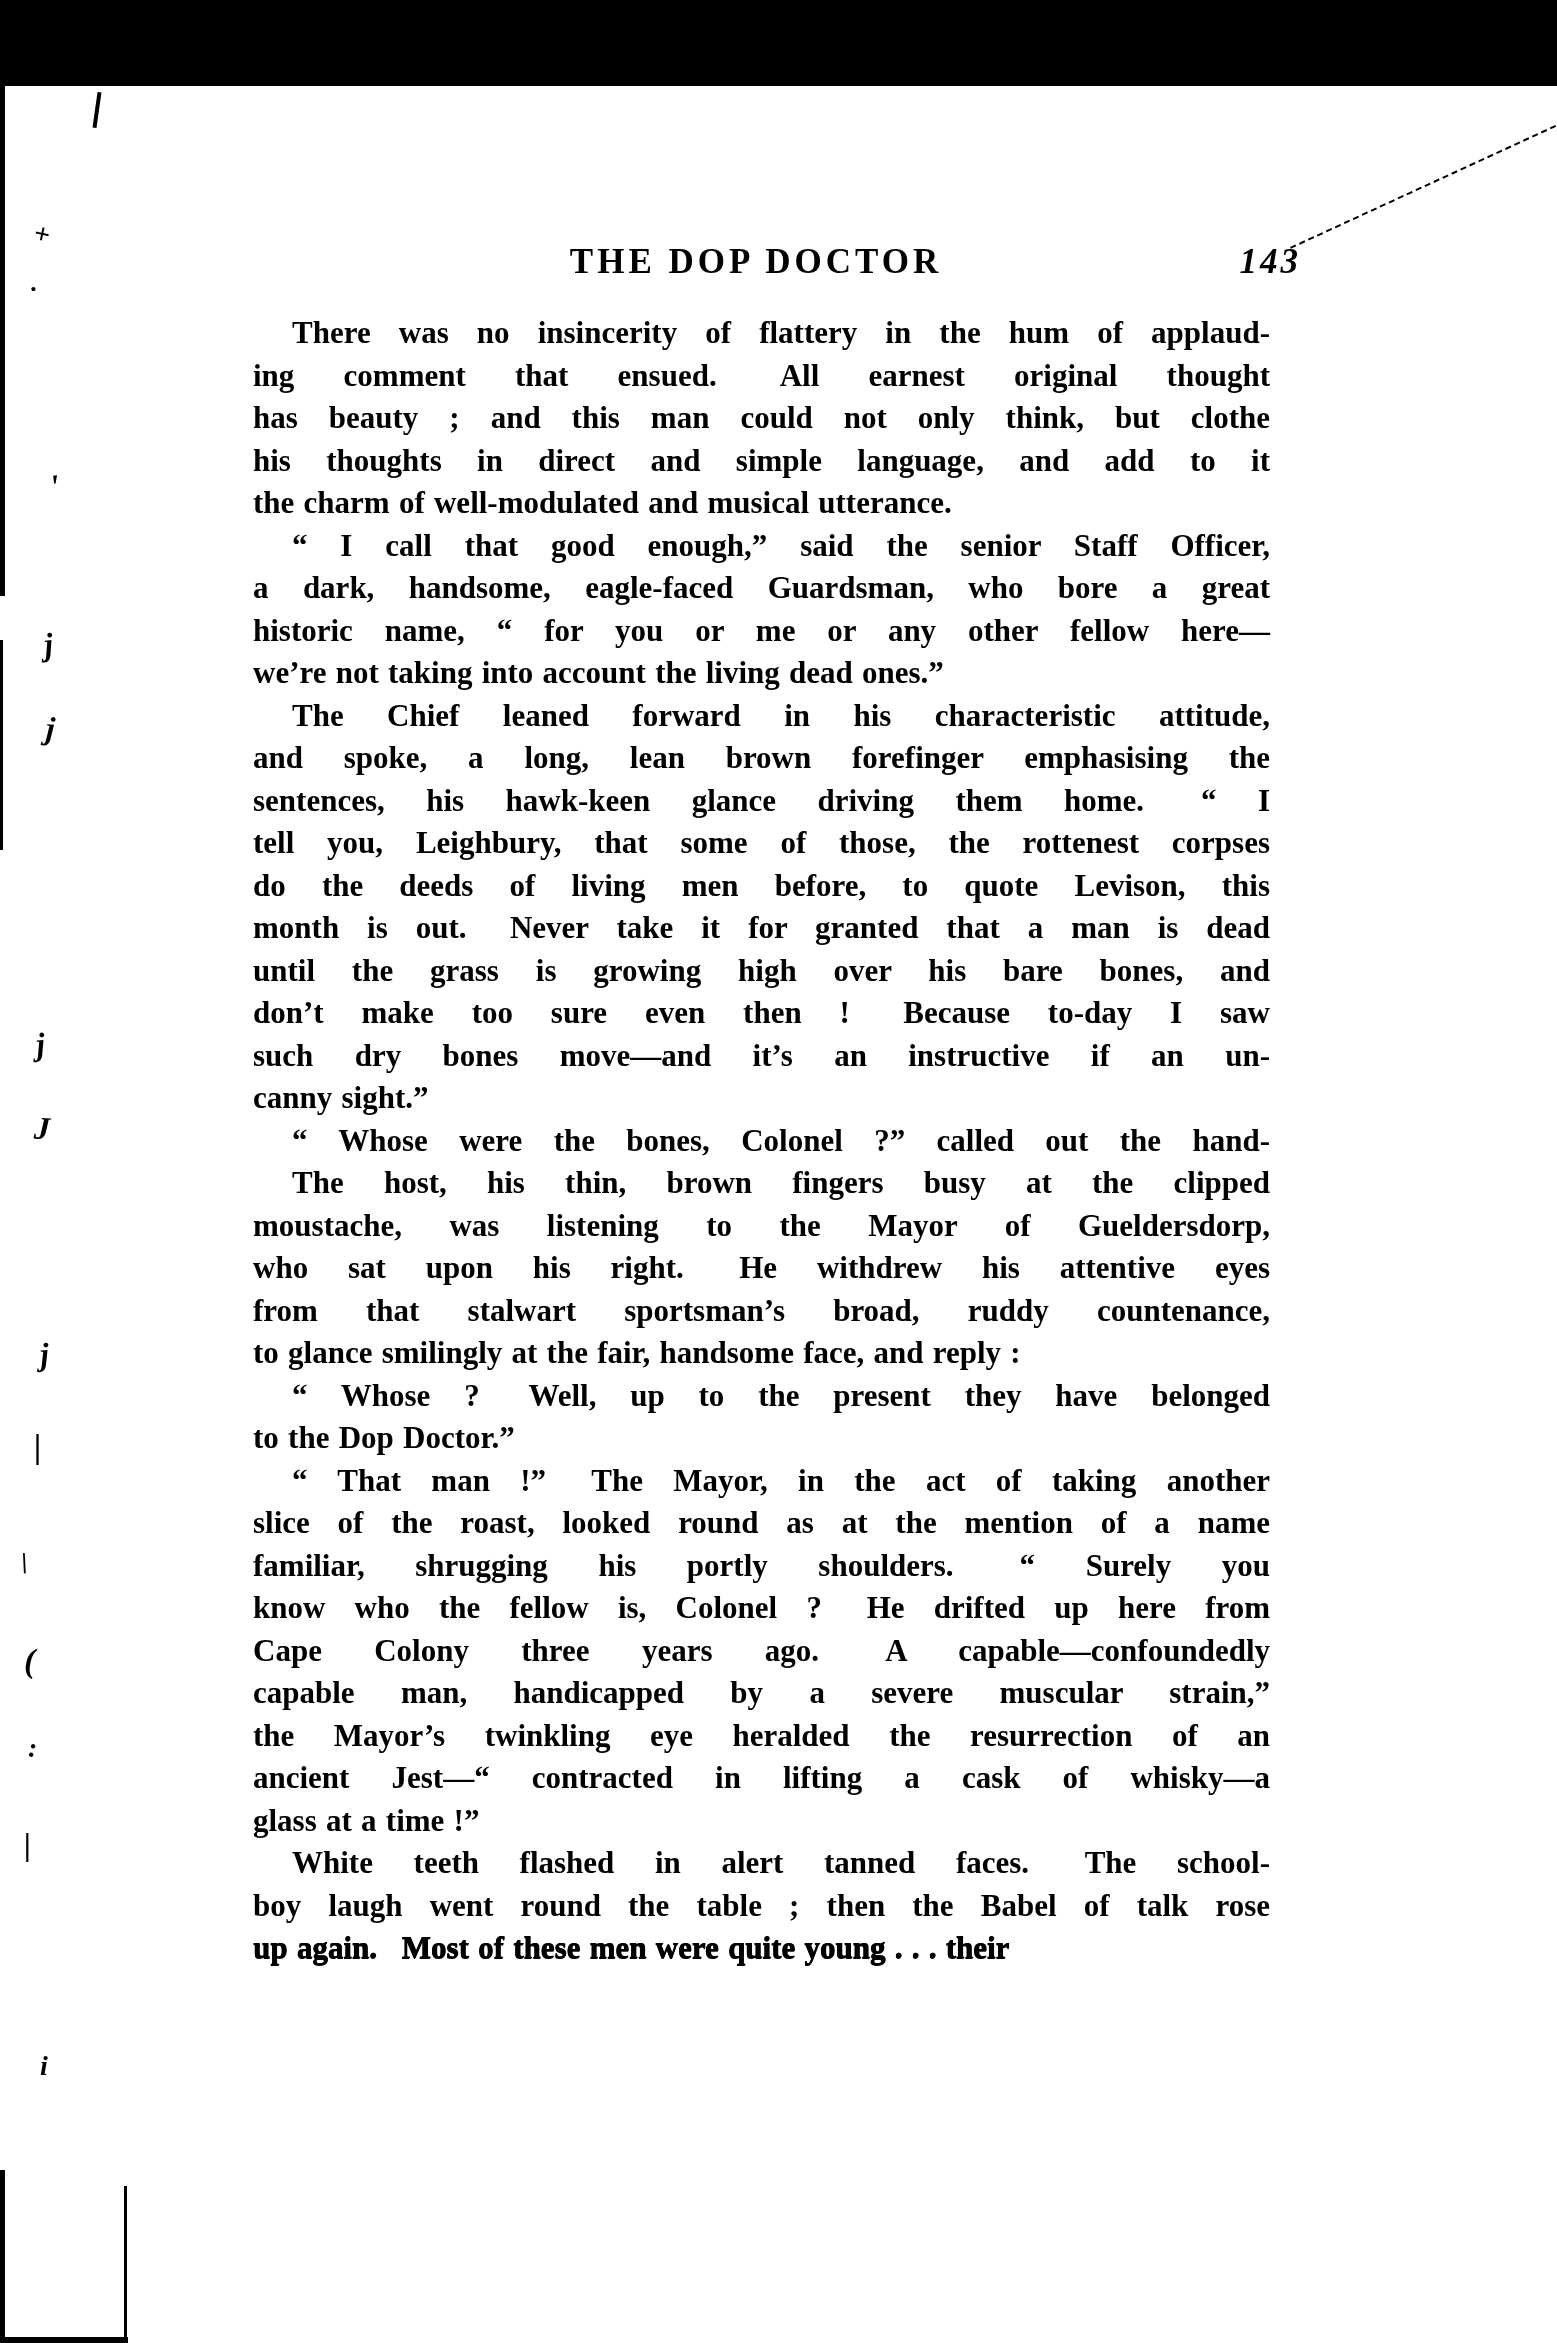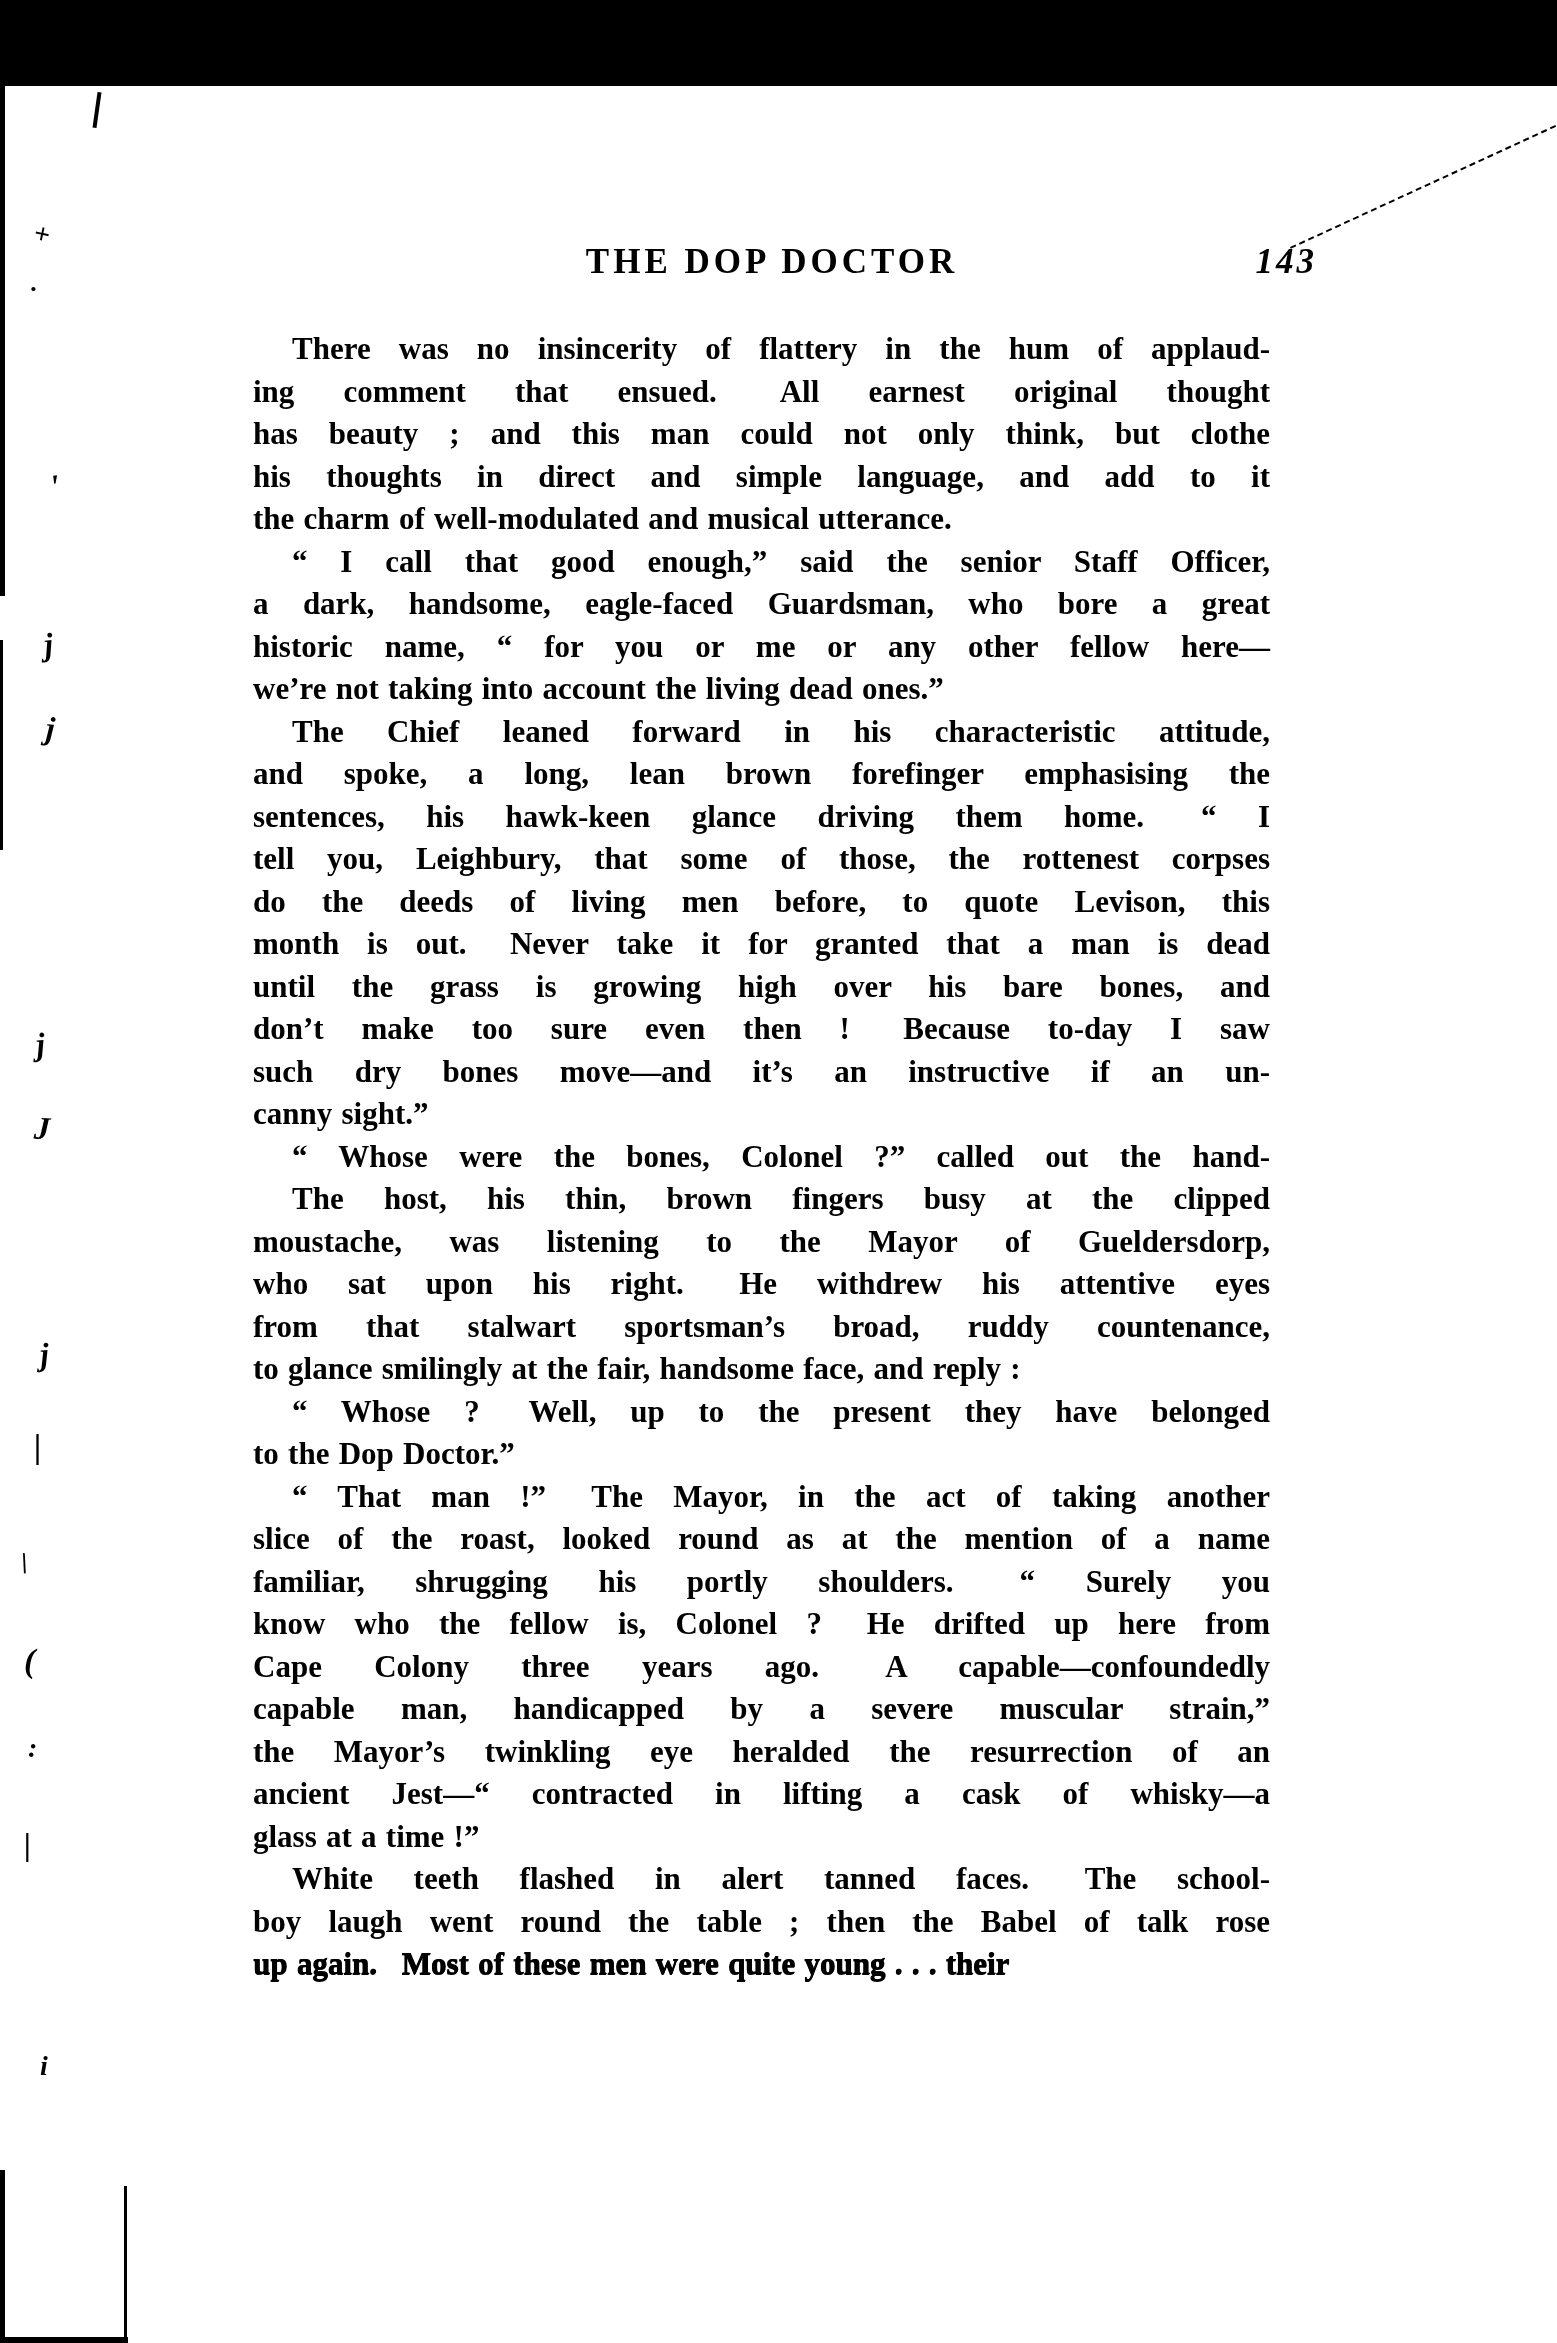--- a/index.html
+++ b/index.html
@@ -6,31 +6,31 @@
   body {
     width:1557px; height:2343px;
     background:#ffffff; color:#000;
     position:relative; overflow:hidden;
     font-family:"Liberation Serif","DejaVu Serif",serif;
   }
   .topbar {
     position:absolute; left:0; top:0; width:1557px; height:86px;
     background:#000;
   }
-  .header { position:absolute; left:267px; top:242px; width:1050px; height:46px; }
+  .header { position:absolute; left:251px; top:242px; width:1050px; height:46px; }
   .title {
     position:absolute; left:0; right:40px; text-align:center;
     font-weight:700; font-size:35px; letter-spacing:4px; white-space:nowrap;
   }
   .pagenum {
     position:absolute; right:0; top:0;
     font-weight:700; font-size:35px; letter-spacing:3px;font-style:italic;
   }
   .text {
-    position:absolute; left:253px; top:328px; width:1017px;
+    position:absolute; left:253px; top:312px; width:1017px;
     font-size:31px; font-weight:600; line-height:42.5px; word-spacing:1.5px;
   }
   .line { height:42.5px; text-align:justify; text-align-last:justify; }
   .line.first { text-indent:39px; }
   .line.plast { text-align-last:left; }
   .line.heavy { font-weight:700; text-shadow:0 1.2px 0 #000, 0.6px 0 0 #000; }
   .art { position:absolute; background:#000; }
   .glyph {
     position:absolute; background:none; color:#000;
     font-style:italic; font-weight:600; line-height:1;

